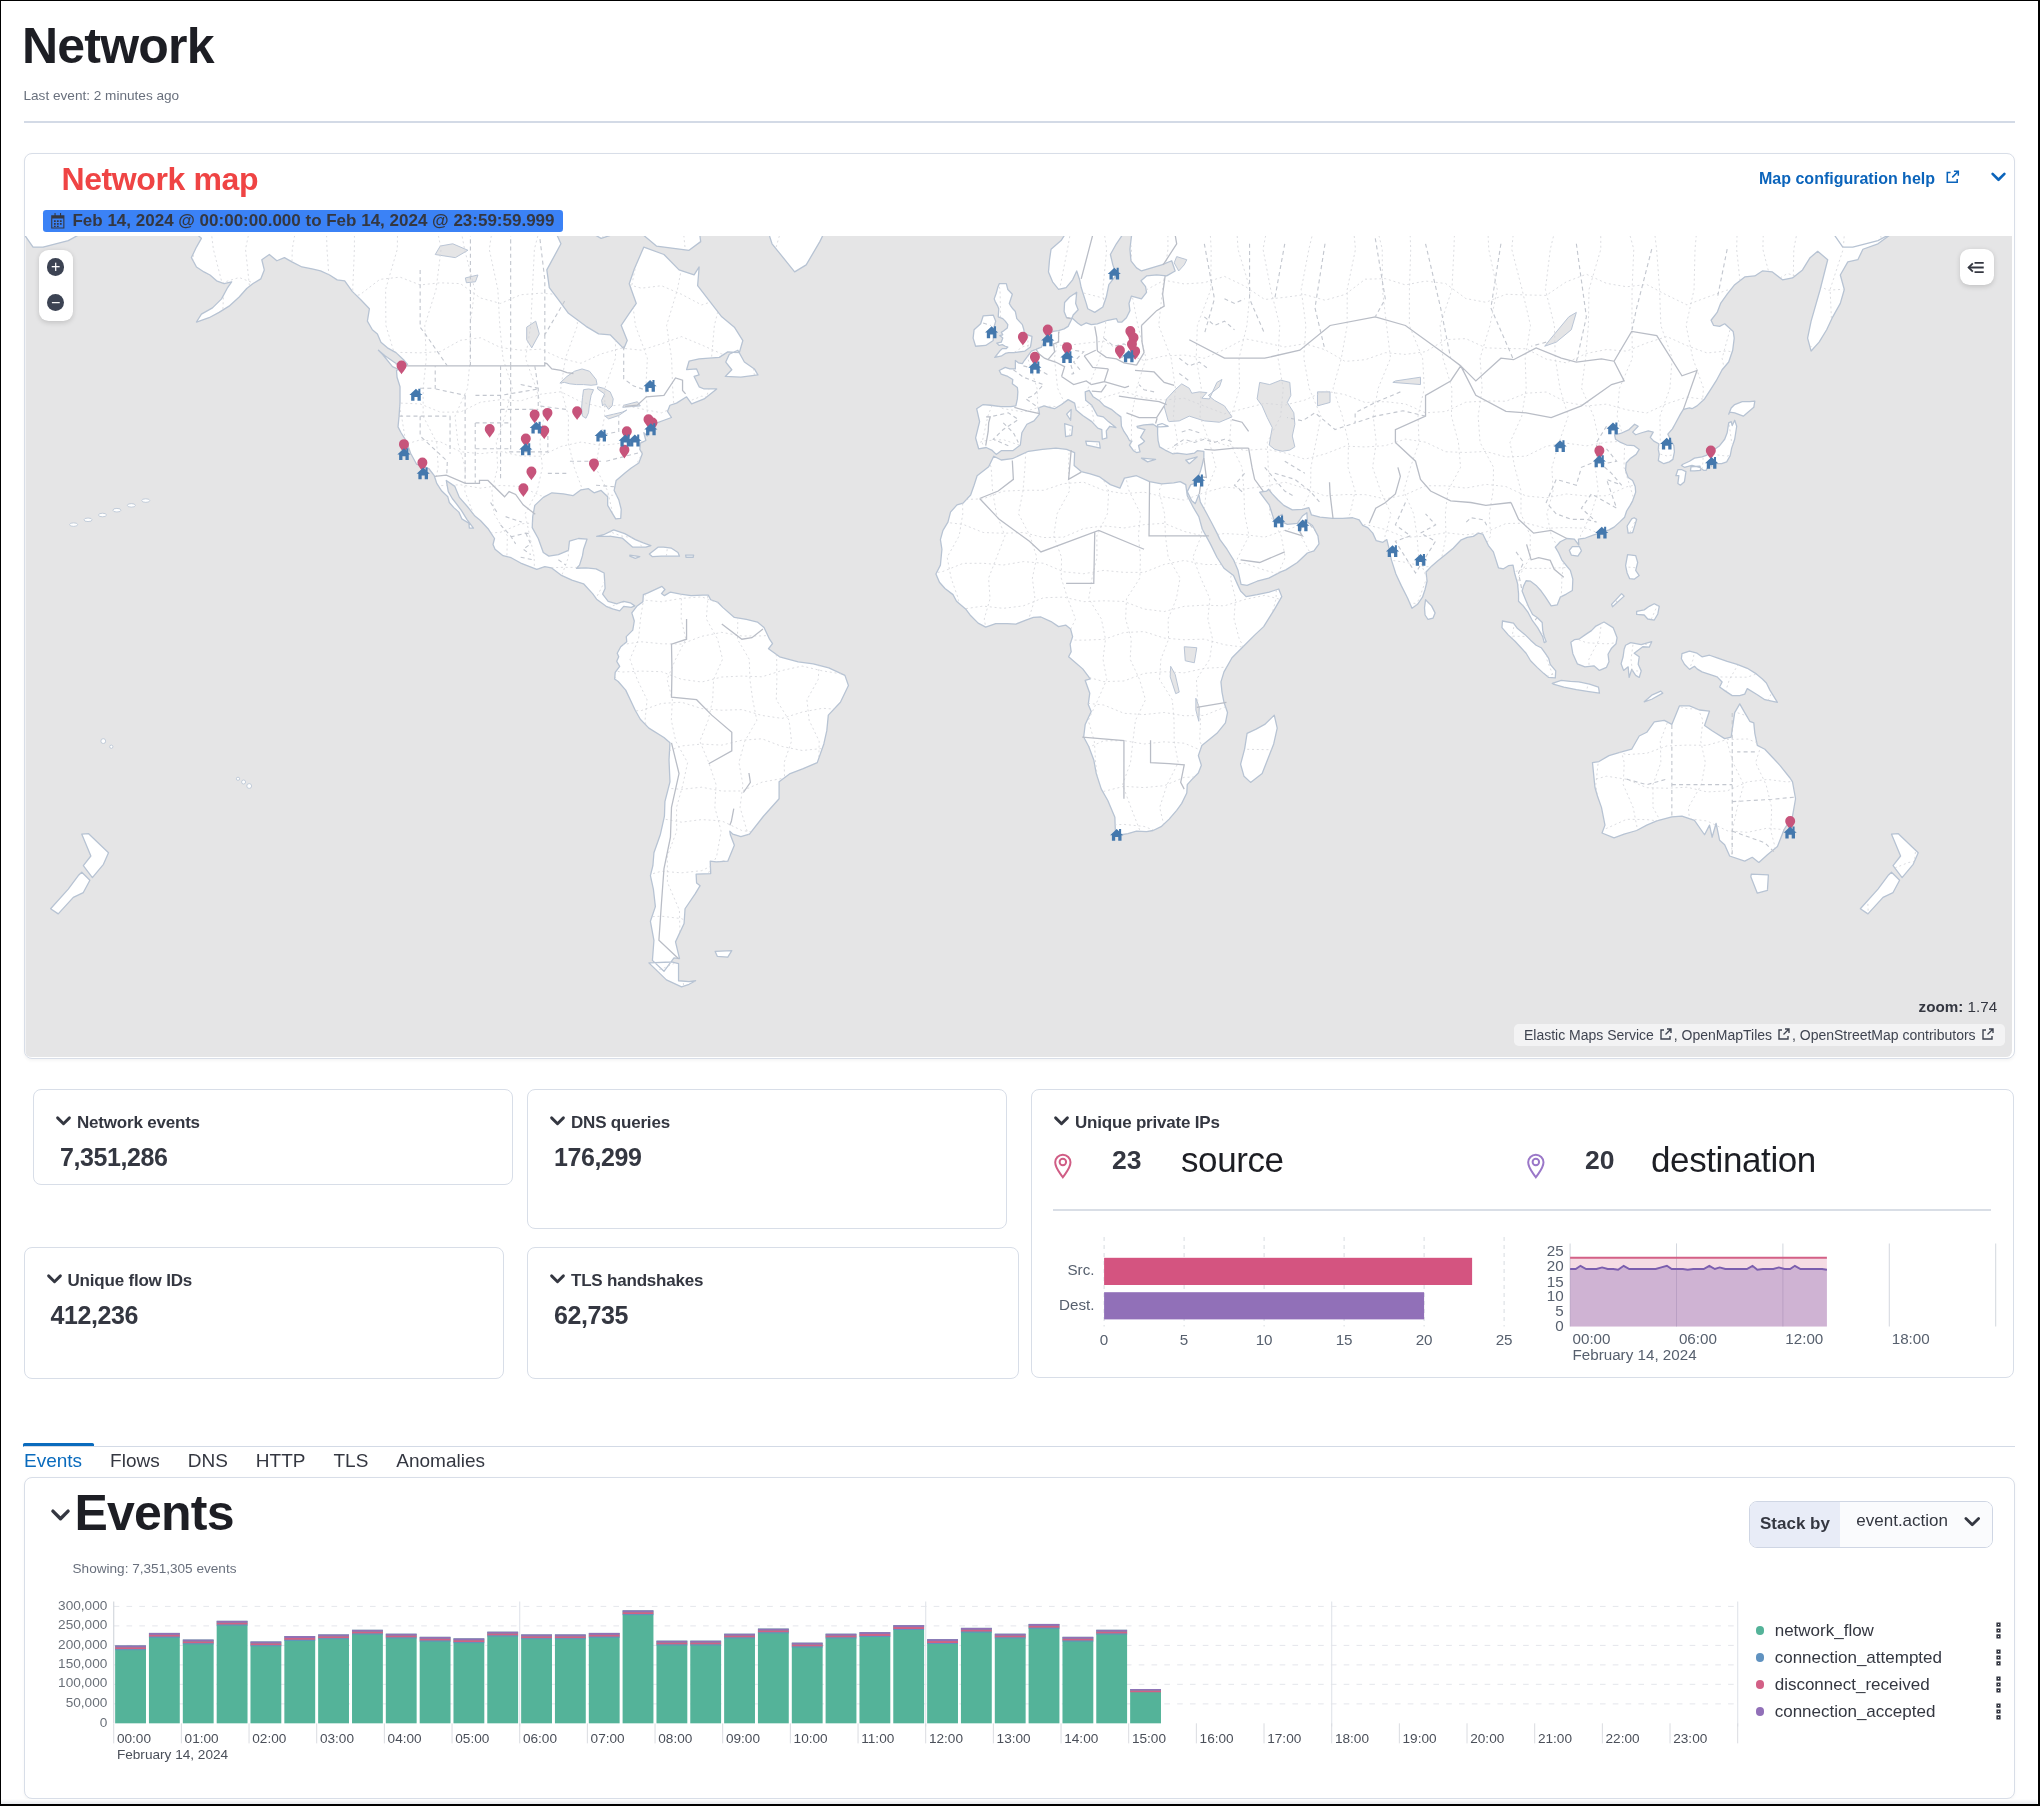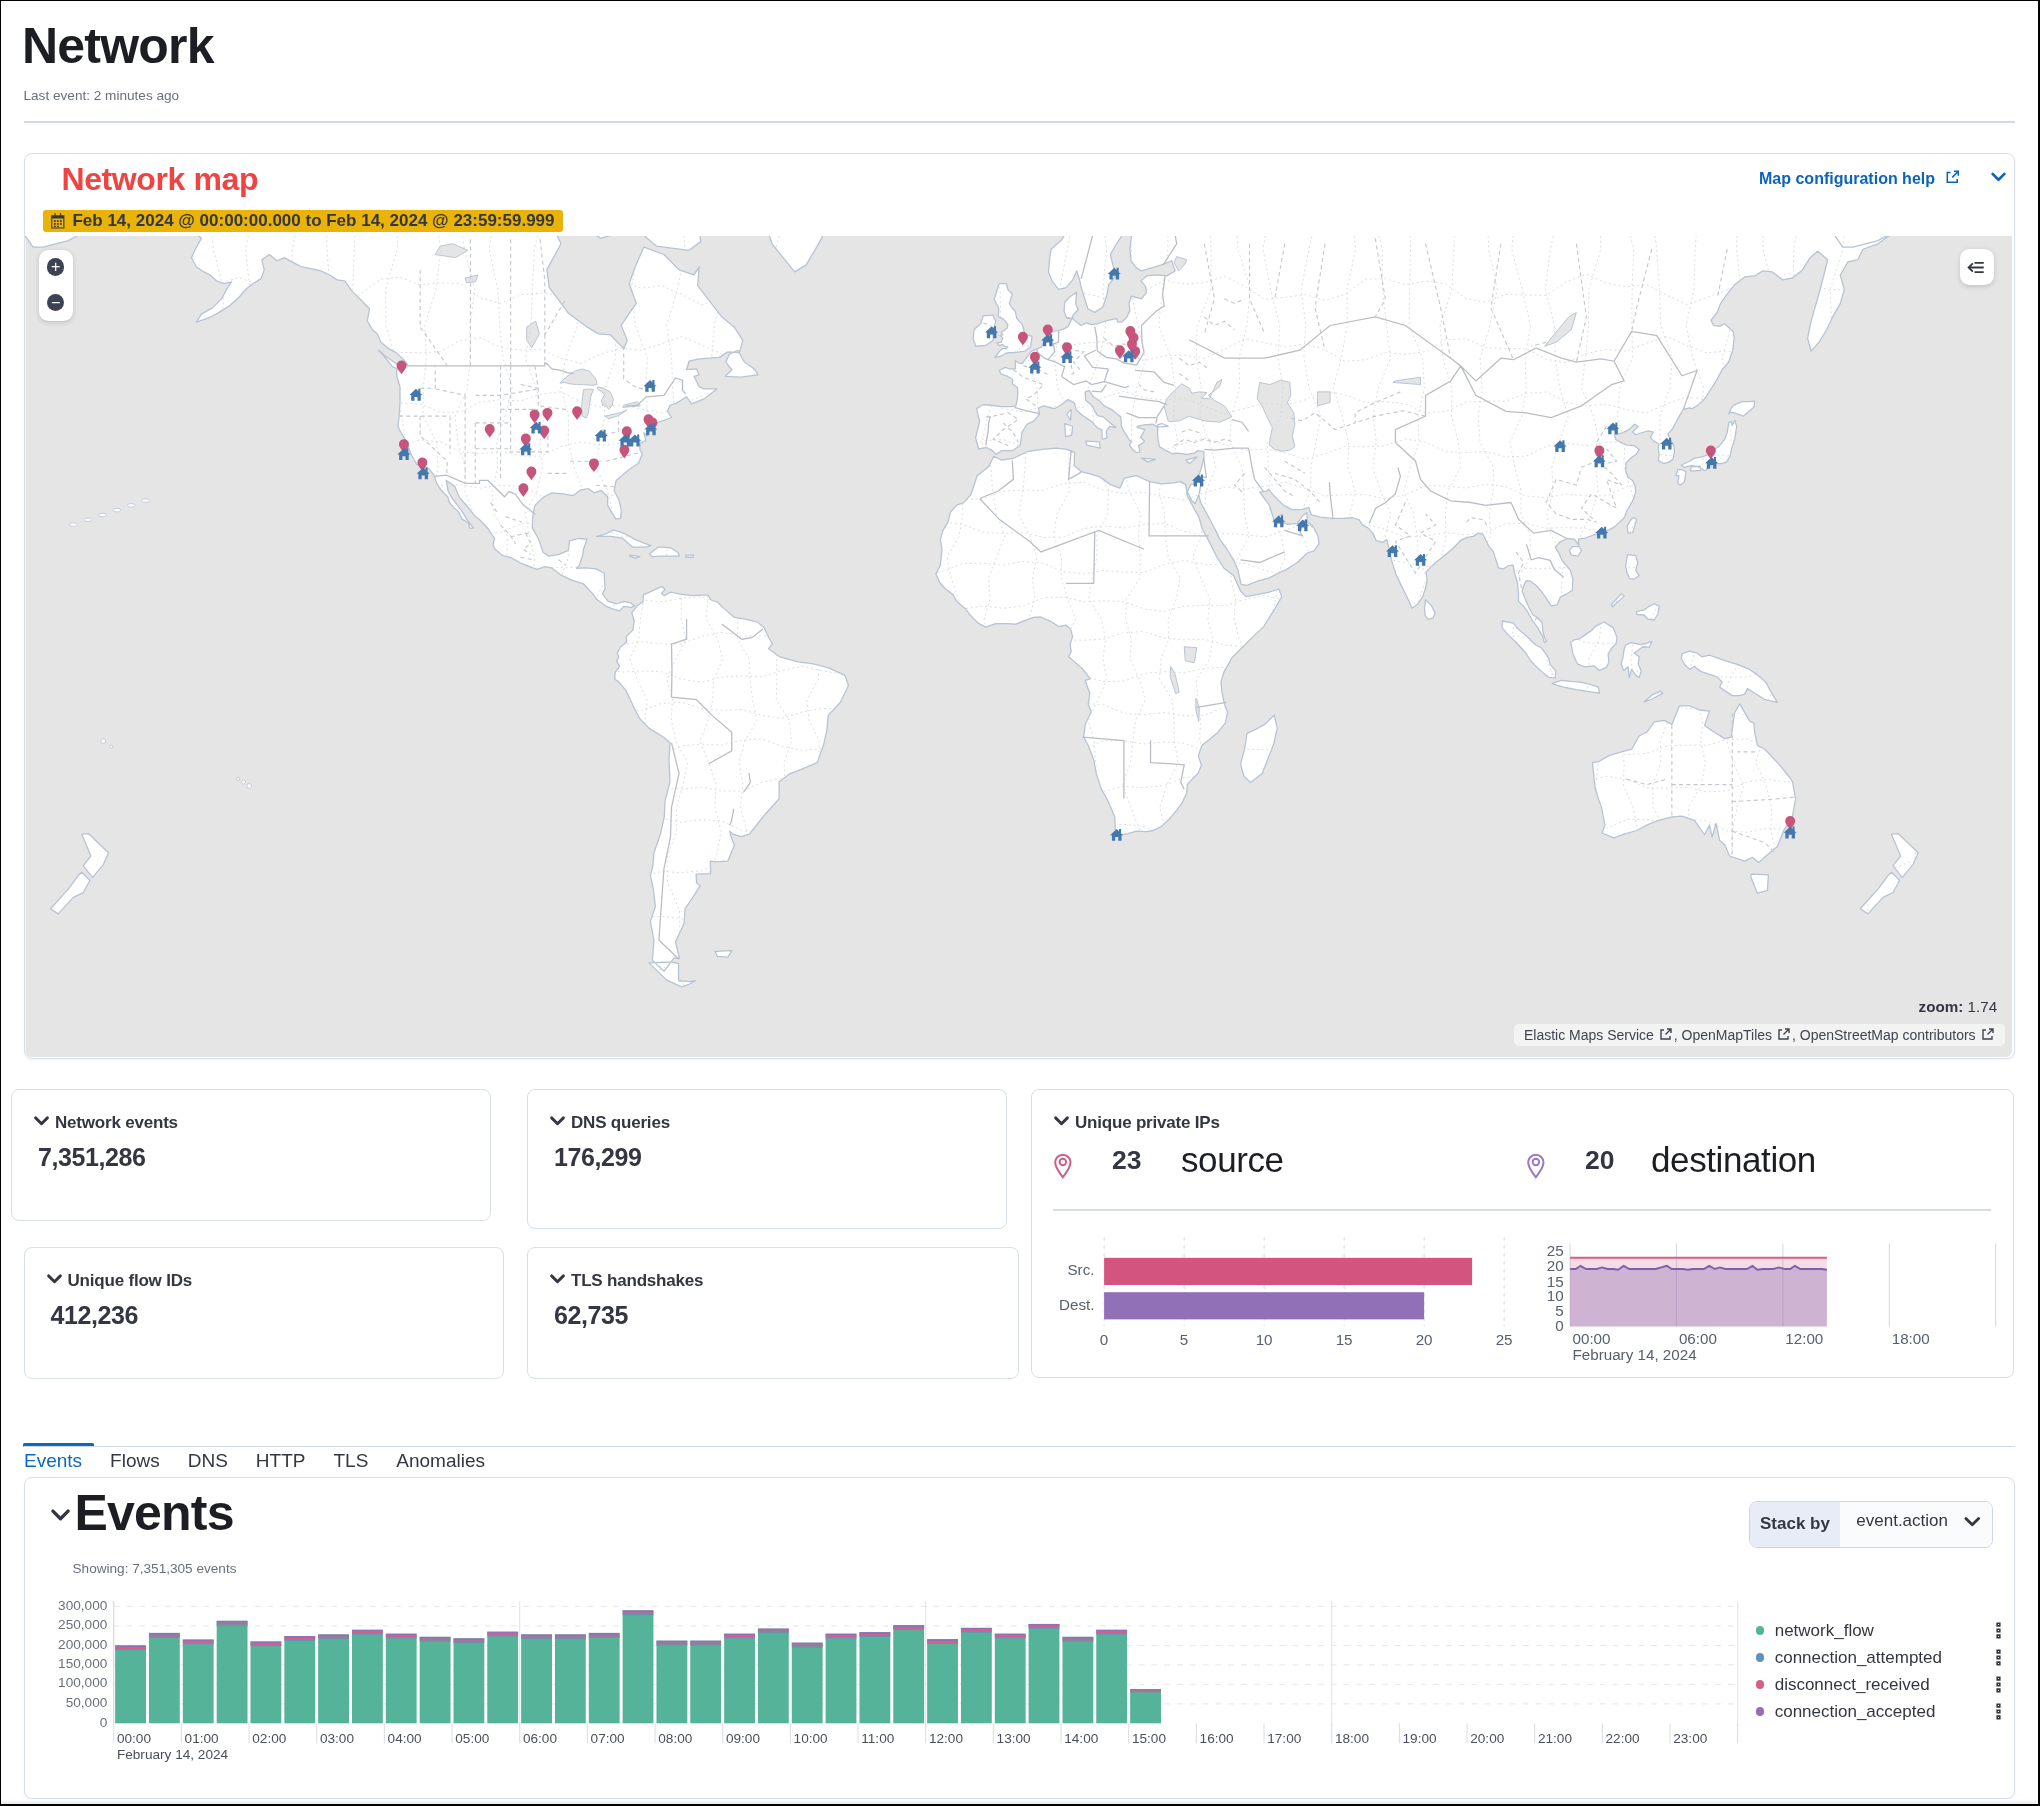--- a/index.html
+++ b/index.html
@@ -4,21 +4,21 @@
 html,body{width:2040px;height:1806px}
 body{font-family:"Liberation Sans",sans-serif;background:#fff;border:1.6px solid #000;border-right-width:2.4px;border-bottom-width:2.4px;position:relative;overflow:hidden}
 .h1{position:absolute;left:21px;top:16px;font-size:50px;font-weight:700;color:#1d1e24;letter-spacing:-0.8px}
 .sub{position:absolute;left:22.5px;top:87px;font-size:13.6px;color:#69707d}
 .topdiv{position:absolute;left:22.5px;top:120px;width:1991px;height:1.6px;background:#d3dae6}
 .panel{position:absolute;background:#fff;border:1.6px solid #d8dee8;border-radius:8px;box-shadow:0 1.6px 3.2px rgba(0,0,0,.04)}
 #mapPanel{left:22.5px;top:152px;width:1991px;height:906px}
 .mp-title{position:absolute;left:37px;top:7.2px;font-size:32px;font-weight:700;color:#ef4444;letter-spacing:-0.4px}
 .mp-link{position:absolute;right:52px;top:13.6px;font-size:16px;font-weight:600;color:#0b64bb}
 .mp-chev{position:absolute;right:4.8px;top:12px}
-.badge{position:absolute;left:18.4px;top:56px;height:21.7px;background:#eab308;border-radius:3.2px;font-size:17px;font-weight:700;color:#343741;line-height:21px;padding:0 8px 0 6.4px;display:flex;align-items:center;gap:5.6px}
+.badge{position:absolute;left:18.4px;top:56px;height:21.7px;background:#3b82f6;border-radius:3.2px;font-size:17px;font-weight:700;color:#343741;line-height:21px;padding:0 8px 0 6.4px;display:flex;align-items:center;gap:5.6px}
 .mapbox{position:absolute;left:0;top:82px;width:1987px;height:821px;overflow:hidden;border-radius:0 0 6.4px 6.4px}
 .zoomctl{position:absolute;left:14.4px;top:13.6px;width:34px;height:71px;background:#fff;border-radius:9.6px;box-shadow:0 1.6px 4.8px rgba(0,0,0,.15)}
 .zc{position:absolute;left:8px;width:17.6px;height:17.6px;border-radius:50%;background:#3c4353;color:#fff;font-size:16px;line-height:17px;text-align:center;font-weight:400}
 .layersbtn{position:absolute;right:17.6px;top:13px;width:34px;height:36px;background:#fff;border-radius:9.6px;box-shadow:0 1.6px 4.8px rgba(0,0,0,.15);display:flex;align-items:center;justify-content:center}
 .zoomtxt{position:absolute;right:14.4px;top:762px;font-size:15.2px;color:#343741}
 .attrib{position:absolute;right:6.4px;top:788px;font-size:14px;font-weight:500;color:#3f4450;background:rgba(255,255,255,.55);padding:2.4px 9.6px;border-radius:4.8px}
 .statpanel{position:absolute;background:#fff;border:1.6px solid #d8dee8;border-radius:8px}
 .sp-title{position:absolute;left:43px;top:22.5px;font-size:17px;font-weight:700;color:#343741;letter-spacing:-0.2px}
 .sp-chev{position:absolute;left:19px;top:20px}
 .sp-num{position:absolute;left:26px;top:53px;font-size:25px;font-weight:700;color:#343741;letter-spacing:-0.4px}
@@ -158,21 +158,21 @@
     <div class="attrib">Elastic Maps Service <svg width="16" height="16" viewBox="0 0 16 16" style="vertical-align:-1.6px">
           <path fill="none" stroke="#3f4450" stroke-width="1.4" d="M9 3h4v4M13 3L7.5 8.5M6 4H3v9h9v-3"></path>
         </svg>, OpenMapTiles <svg width="16" height="16" viewBox="0 0 16 16" style="vertical-align:-1.6px">
           <path fill="none" stroke="#3f4450" stroke-width="1.4" d="M9 3h4v4M13 3L7.5 8.5M6 4H3v9h9v-3"></path>
         </svg>, OpenStreetMap contributors <svg width="16" height="16" viewBox="0 0 16 16" style="vertical-align:-1.6px">
           <path fill="none" stroke="#3f4450" stroke-width="1.4" d="M9 3h4v4M13 3L7.5 8.5M6 4H3v9h9v-3"></path>
         </svg></div>
   </div>
 </div>
 
-<div class="statpanel" style="left:10px;top:1088px;width:480px;height:132px">
+<div class="statpanel" style="left:32px;top:1088px;width:480px;height:96px">
   <div class="sp-chev"><svg width="21" height="21" viewBox="0 0 16 16" style="vertical-align:middle">
         <path fill="none" stroke="#343741" stroke-width="2.2" stroke-linecap="round" stroke-linejoin="round" d="M3.5 6l4.5 4.5L12.5 6"></path>
       </svg></div>
   <div class="sp-title">Network events</div>
   <div class="sp-num">7,351,286</div>
 </div>
 <div class="statpanel" style="left:526px;top:1088px;width:480px;height:140px">
   <div class="sp-chev"><svg width="21" height="21" viewBox="0 0 16 16" style="vertical-align:middle">
         <path fill="none" stroke="#343741" stroke-width="2.2" stroke-linecap="round" stroke-linejoin="round" d="M3.5 6l4.5 4.5L12.5 6"></path>
       </svg></div>

